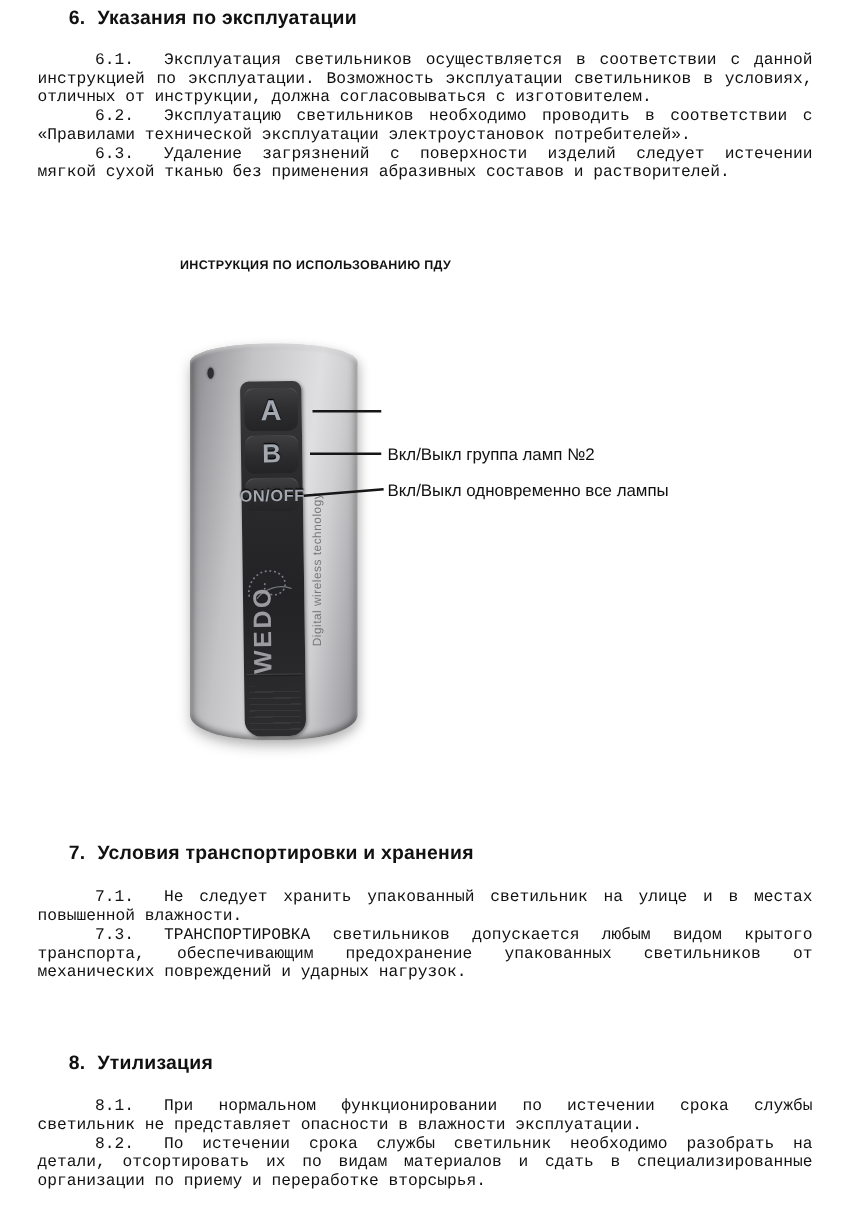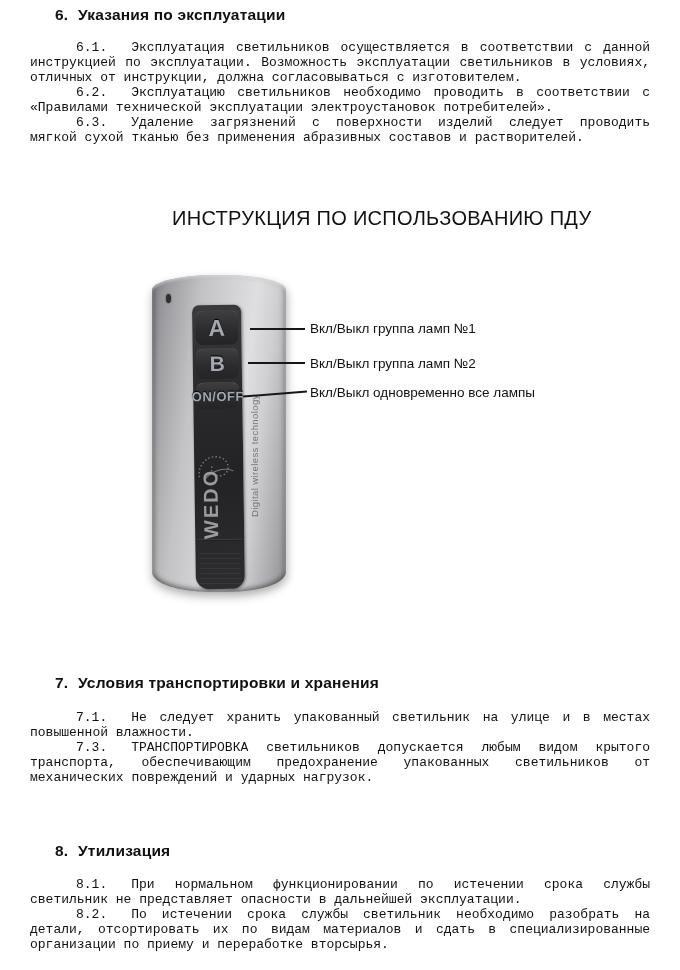--- a/index.html
+++ b/index.html
@@ -9,21 +9,21 @@
     background:var(--page-bg,#ffffff);
     font-family:"Liberation Sans", sans-serif;
     color:var(--text,#111111);
   }
   .sec-heading { position:absolute; left:55px; font-size:15.5px; font-weight:bold; letter-spacing:.2px; white-space:nowrap; }
   .sec-heading .hnum { display:inline-block; width:23px; }
   .sec-body { position:absolute; left:30px; width:620px; font-size:13px; line-height:15px;font-family:Liberation Mono, monospace; }
   .sec-body p { text-align:justify; text-indent:46px; }
   .pnum { margin-right:24px; }
 
-  .fig-title { position:absolute; top:207px; left:172px; font-size:20px; font-weight:normal; letter-spacing:.3px; white-space:nowrap; }
+  .fig-title { position:absolute; top:207px; left:144px; font-size:10px; font-weight:bold; letter-spacing:.3px; white-space:nowrap; }
 
   .figure { position:absolute; top:248px; left:0; width:680px; height:400px; }
 
   .remote {
     position:absolute; left:152px; top:27px; width:134px; height:317px;
     border-radius:62px 62px 58px 58px / 15px 15px 20px 20px;
     background:linear-gradient(97deg,#828286 0%,#9d9da1 10%,#c3c3c5 30%,#d3d3d5 48%,#dfdfe1 62%,#cfcfd1 74%,#a9a9ad 90%,#8f8f93 100%);
     box-shadow:0 5px 10px rgba(0,0,0,.25), 3px 2px 7px rgba(0,0,0,.08),
       inset 0 2px 3px rgba(255,255,255,.55), inset 0 -3px 5px rgba(0,0,0,.3),
       inset 3px 0 5px rgba(0,0,0,.22), inset -3px 0 5px rgba(0,0,0,.15);
@@ -81,21 +81,21 @@
 <body>
 
 <div class="page">
 
   <div class="sec-heading h6">
     <span class="hnum">6.</span><span>Указания по эксплуатации</span>
   </div>
   <div class="sec-body b6">
     <p><span class="pnum">6.1.</span><span>Эксплуатация светильников осуществляется в соответствии с данной инструкцией по эксплуатации. Возможность эксплуатации светильников в условиях, отличных от инструкции, должна согласовываться с изготовителем.</span></p>
     <p><span class="pnum">6.2.</span><span>Эксплуатацию светильников необходимо проводить в соответствии с «Правилами технической эксплуатации электроустановок потребителей».</span></p>
-    <p><span class="pnum">6.3.</span><span>Удаление загрязнений с поверхности изделий следует проводить мягкой сухой тканью без применения абразивных составов и растворителей.</span></p>
+    <p><span class="pnum">6.3.</span><span>Удаление загрязнений с поверхности изделий следует истечении мягкой сухой тканью без применения абразивных составов и растворителей.</span></p>
   </div>
 
   <div class="fig-title">ИНСТРУКЦИЯ ПО ИСПОЛЬЗОВАНИЮ ПДУ</div>
 
   <div class="figure">
 
     <div class="remote">
       <span class="led"></span>
 
       <div class="strip">
@@ -119,34 +119,33 @@
         <div class="grip"></div>
       </div>
 
       <div class="side-text">Digital wireless technology</div>
     </div>
 
     <div class="callout-line cl1"></div>
     <div class="callout-line cl2"></div>
     <div class="callout-line cl3"></div>
 
-    <div class="callout-label lb1">Вкл/Выкл группа ламп №1</div>
     <div class="callout-label lb2">Вкл/Выкл группа ламп №2</div>
     <div class="callout-label lb3">Вкл/Выкл одновременно все лампы</div>
   </div>
 
   <div class="sec-heading h7">
     <span class="hnum">7.</span><span>Условия транспортировки и хранения</span>
   </div>
   <div class="sec-body b7">
     <p><span class="pnum">7.1.</span><span>Не следует хранить упакованный светильник на улице и в местах повышенной влажности.</span></p>
     <p><span class="pnum">7.3.</span><span>ТРАНСПОРТИРОВКА светильников допускается любым видом крытого транспорта, обеспечивающим предохранение упакованных светильников от механических повреждений и ударных нагрузок.</span></p>
   </div>
 
   <div class="sec-heading h8">
     <span class="hnum">8.</span><span>Утилизация</span>
   </div>
   <div class="sec-body b8">
-    <p><span class="pnum">8.1.</span><span>При нормальном функционировании по истечении срока службы светильник не представляет опасности в дальнейшей эксплуатации.</span></p>
+    <p><span class="pnum">8.1.</span><span>При нормальном функционировании по истечении срока службы светильник не представляет опасности в влажности эксплуатации.</span></p>
     <p><span class="pnum">8.2.</span><span>По истечении срока службы светильник необходимо разобрать на детали, отсортировать их по видам материалов и сдать в специализированные организации по приему и переработке вторсырья.</span></p>
   </div>
 
 </div>
 
 </body></html>

